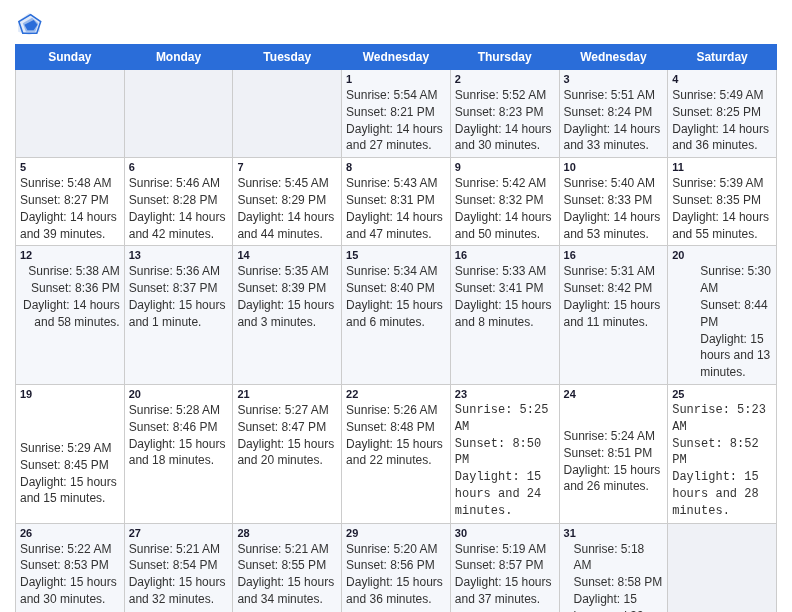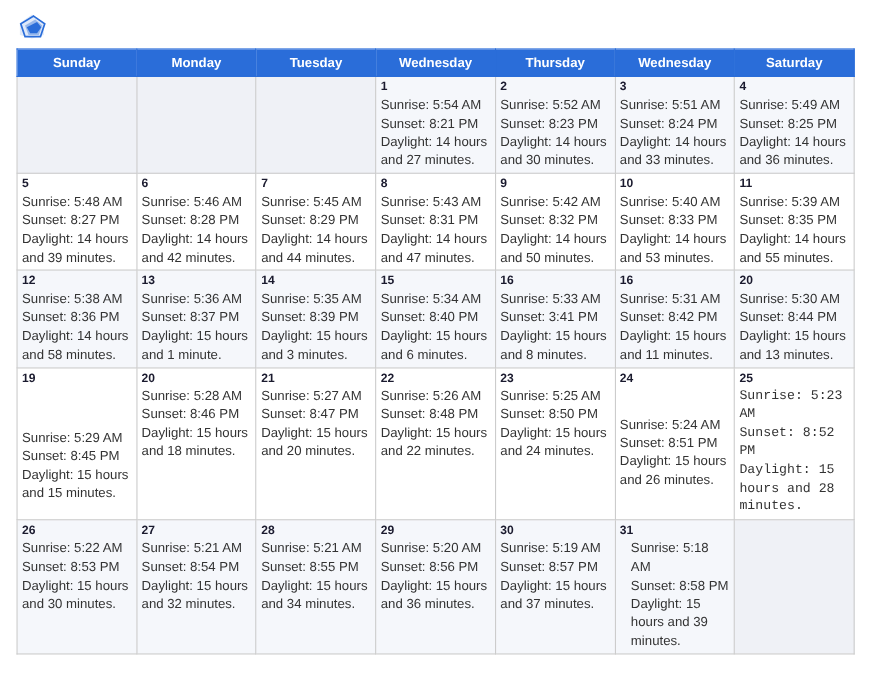--- a/index.html
+++ b/index.html
@@ -210,21 +210,21 @@
           <td>
             <div class="day-num">11</div>
             <div class="day-info" style="white-space: pre-line;">Sunrise: 5:39 AM
 Sunset: 8:35 PM
 Daylight: 14 hours and 55 minutes.</div>
           </td>
         </tr>
         <tr class="row-alt">
           <td>
             <div class="day-num">12</div>
-            <div class="day-info" style="white-space: pre-line;">Sunrise: 5:38 AM
+            <div class="day-info" style="white-space: pre-line; text-align: right;">Sunrise: 5:38 AM
 Sunset: 8:36 PM
 Daylight: 14 hours and 58 minutes.</div>
           </td>
           <td>
             <div class="day-num">13</div>
             <div class="day-info" style="white-space: pre-line;">Sunrise: 5:36 AM
 Sunset: 8:37 PM
 Daylight: 15 hours and 1 minute.</div>
           </td>
           <td>
@@ -246,21 +246,21 @@
 Daylight: 15 hours and 8 minutes.</div>
           </td>
           <td>
             <div class="day-num">16</div>
             <div class="day-info" style="white-space: pre-line;">Sunrise: 5:31 AM
 Sunset: 8:42 PM
 Daylight: 15 hours and 11 minutes.</div>
           </td>
           <td>
             <div class="day-num">20</div>
-            <div class="day-info" style="white-space: pre-line;">Sunrise: 5:30 AM
+            <div class="day-info" style="white-space: pre-line; margin-left: 28px;">Sunrise: 5:30 AM
 Sunset: 8:44 PM
 Daylight: 15 hours and 13 minutes.</div>
           </td>
         </tr>
         <tr>
           <td>
             <div class="day-num">19</div>
             <div class="day-info" style="white-space: pre-line; margin-top: 40px;">Sunrise: 5:29 AM
 Sunset: 8:45 PM
 Daylight: 15 hours and 15 minutes.</div>
@@ -278,21 +278,21 @@
 Daylight: 15 hours and 20 minutes.</div>
           </td>
           <td>
             <div class="day-num">22</div>
             <div class="day-info" style="white-space: pre-line;">Sunrise: 5:26 AM
 Sunset: 8:48 PM
 Daylight: 15 hours and 22 minutes.</div>
           </td>
           <td>
             <div class="day-num">23</div>
-            <div class="day-info" style="white-space: pre-line;">Sunrise: 5:25 AM
+            <div class="day-info" style="white-space: pre-line; font-family: Liberation Mono, monospace;">Sunrise: 5:25 AM
 Sunset: 8:50 PM
 Daylight: 15 hours and 24 minutes.</div>
           </td>
           <td>
             <div class="day-num">24</div>
             <div class="day-info" style="white-space: pre-line; margin-top: 28px;">Sunrise: 5:24 AM
 Sunset: 8:51 PM
 Daylight: 15 hours and 26 minutes.</div>
           </td>
           <td>

